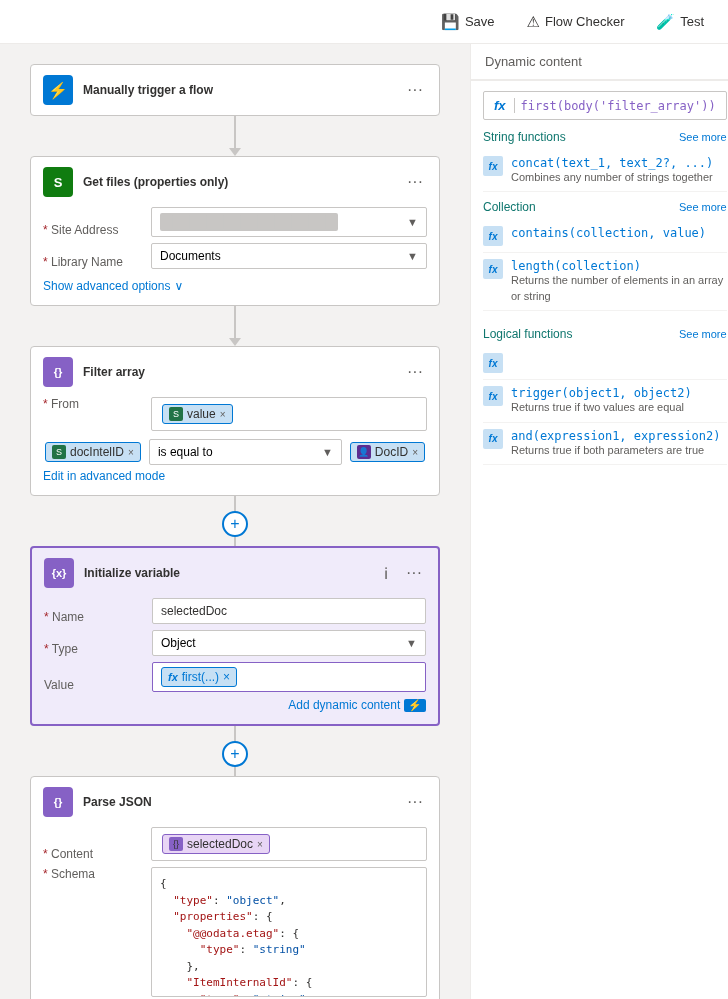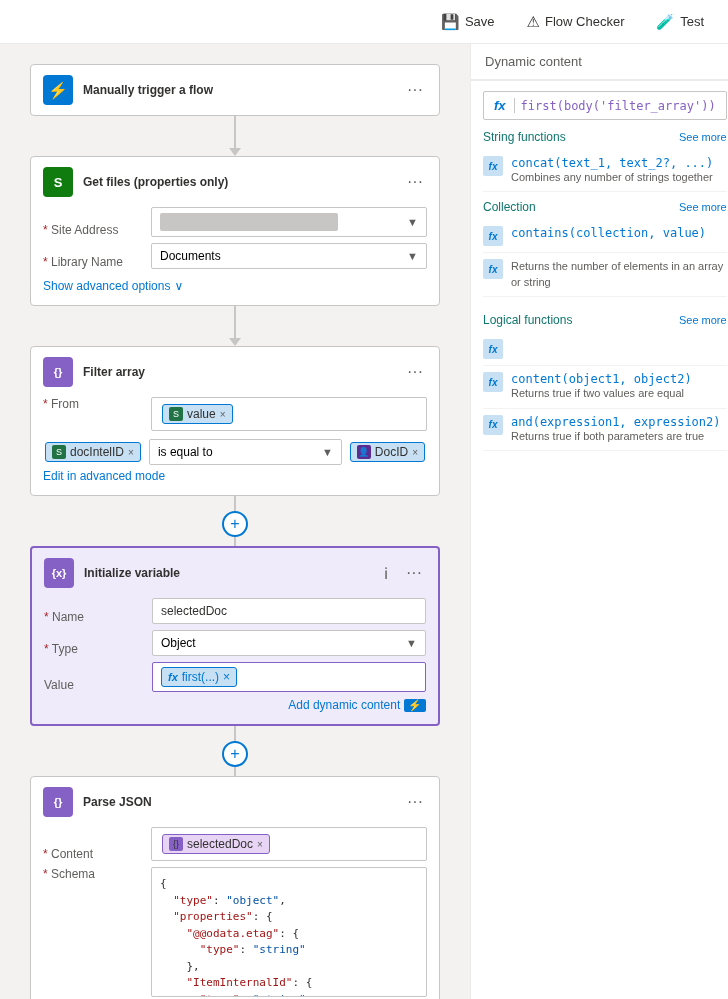--- a/index.html
+++ b/index.html
@@ -660,36 +660,37 @@
       </div>
       <div class="func-item">
         <div class="func-icon">fx</div>
         <div class="func-info">
           <div class="func-name">contains(collection, value)</div>
         </div>
       </div>
       <div class="func-item">
         <div class="func-icon">fx</div>
         <div class="func-info">
+          <div class="func-name">length(collection)</div>
           <div class="func-desc">Returns the number of elements in an array or string</div>
         </div>
       </div>
 
       
       <div class="section-header" style="margin-top:16px;">
         <span class="section-title">Logical functions</span>
         <span class="see-more">See more</span>
       </div>
       <div class="func-item">
         <div class="func-icon">fx</div>
       </div>
       <div class="func-item">
         <div class="func-icon">fx</div>
         <div class="func-info">
-          <div class="func-name">content(object1, object2)</div>
+          <div class="func-name">trigger(object1, object2)</div>
           <div class="func-desc">Returns true if two values are equal</div>
         </div>
       </div>
       <div class="func-item">
         <div class="func-icon">fx</div>
         <div class="func-info">
           <div class="func-name">and(expression1, expression2)</div>
           <div class="func-desc">Returns true if both parameters are true</div>
         </div>
       </div>

